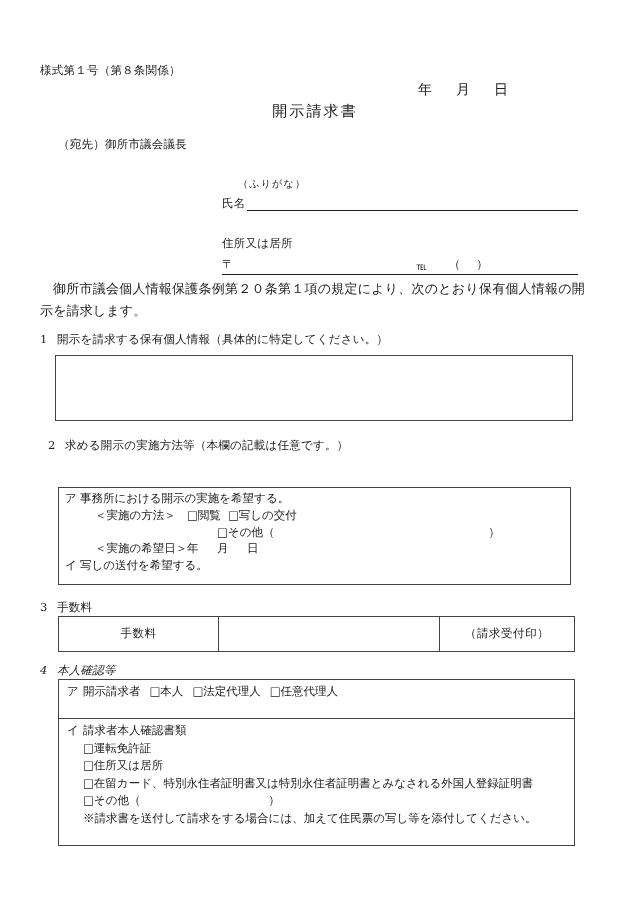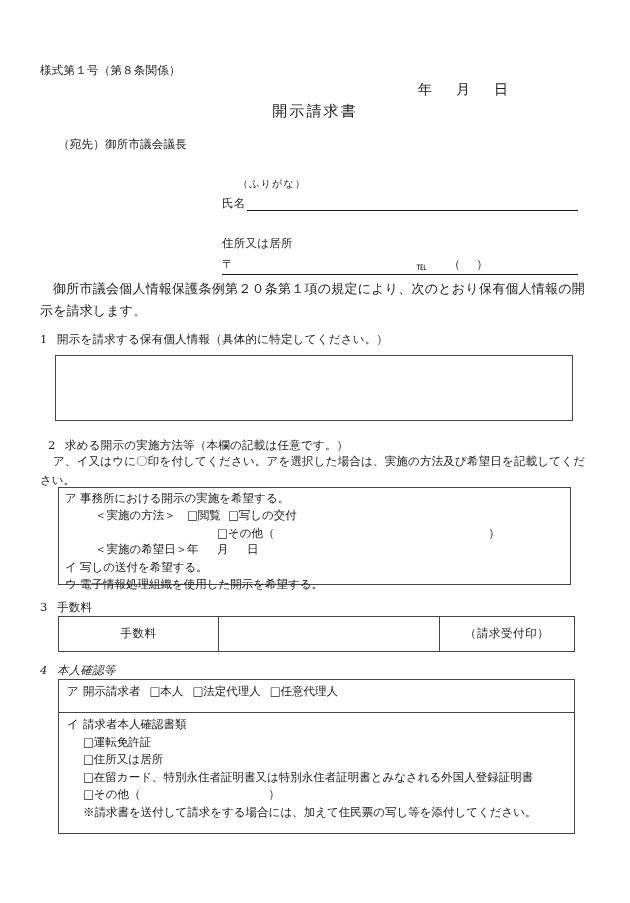--- a/index.html
+++ b/index.html
@@ -148,21 +148,21 @@
     left: 58px; top: 487px;
     width: 513px; height: 98px;
     padding: 2px 0 0 6px;
     font-size: 11.5px;
     line-height: 1.46;
   }
   .b2-line { white-space: nowrap; }
   .b2-line .mk { display: inline-block; width: 15px; }
   .b2-sub { padding-left: 30px; }
   .b2-sub2 { padding-left: 30px; }
-  .b2-method-lbl { display: inline-block; width: 92px; font-family: Liberation Mono, monospace; }
+  .b2-method-lbl { display: inline-block; width: 92px; }
   .b2-chk { margin-right: 7px; text-align: center; }
   .b2-other-pad { display: inline-block; width: 122px; }
   .b2-other-tail { display: inline-block; width: 214px; }
   .b2-date .dd { display: inline-block; width: 30px; }
 
   
   #tbl-fee {
     position: absolute;
     left: 58px; top: 616px;
     width: 517px; height: 36px;
@@ -185,21 +185,21 @@
     position: absolute;
     left: 58px; top: 679px;
     width: 517px;
     border-collapse: collapse;
     table-layout: fixed;
     font-size: 11.5px;
   }
   #tbl-ident td {
     border: 1px solid #444444;
     vertical-align: top;
-    padding: 3px 6px 12px 8px;
+    padding: 3px 6px 18px 8px;
     line-height: 1.52;
   }
   #tbl-ident .mk { display: inline-block; width: 16px; }
   .id-opt { margin-right: 9px; }
   .id-item { padding-left: 16px; }
   .id-note { padding-left: 16px; }
   .id-other-gap { display: inline-block; width: 128px; }
 </style>
 </head>
 <body>
@@ -240,23 +240,20 @@
   </div>
 
   <div class="sec-head" style="left:40px; top:331px;">
     <span class="num">1</span><span>開示を請求する保有個人情報（具体的に特定してください。）</span>
   </div>
   <div class="box" id="box-sec1"></div>
 
   <div class="sec-head" style="left:24px; top:437px;margin-left:24px;">
     <span class="num">2</span><span>求める開示の実施方法等（本欄の記載は任意です。）</span>
   </div>
-  <div class="sec2-note">
-    <span class="indent">ア、イ又はウに〇印を付してください。アを選択した場合は、実施の方法及び希望日を記載して</span><span>ください。</span>
-  </div>
 
   <div class="box" id="box-sec2">
     <div class="b2-line">
       <span class="mk">ア</span><span>事務所における開示の実施を希望する。</span>
     </div>
 
     <div class="b2-line b2-sub">
       <span class="b2-method-lbl">＜実施の方法＞</span><span class="b2-chk">□閲覧</span><span class="b2-chk">□写しの交付</span>
     </div>
 
@@ -265,23 +262,20 @@
     </div>
 
     <div class="b2-line b2-sub b2-date">
       <span class="b2-method-lbl">＜実施の希望日＞</span><span class="dd">年</span><span class="dd">月</span><span class="dd">日</span>
     </div>
 
     <div class="b2-line">
       <span class="mk">イ</span><span>写しの送付を希望する。</span>
     </div>
 
-    <div class="b2-line">
-      <span class="mk">ウ</span><span>電子情報処理組織を使用した開示を希望する。</span>
-    </div>
   </div>
 
   <div class="sec-head" style="left:40px; top:599px;">
     <span class="num">3</span><span>手数料</span>
   </div>
   <table id="tbl-fee">
     <tbody>
         <tr>
       <td class="c1">手数料</td>
       <td class="c2"></td>

